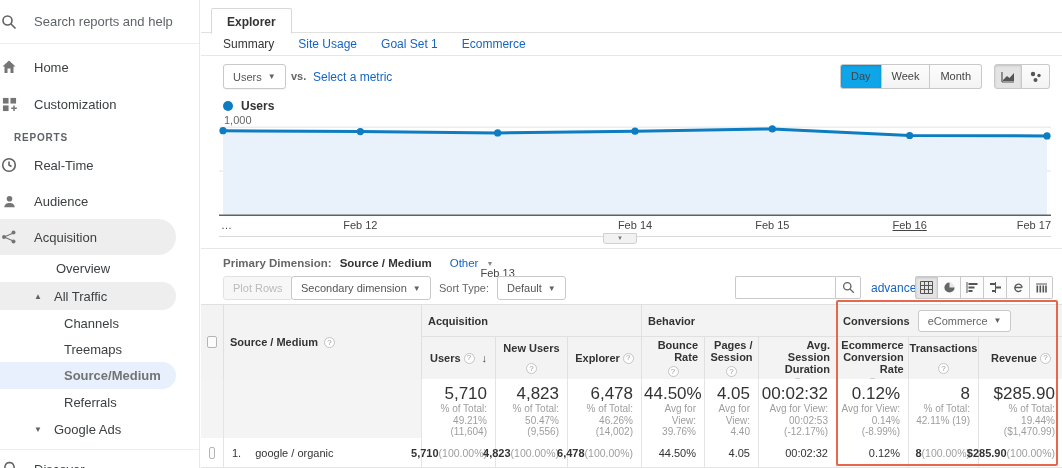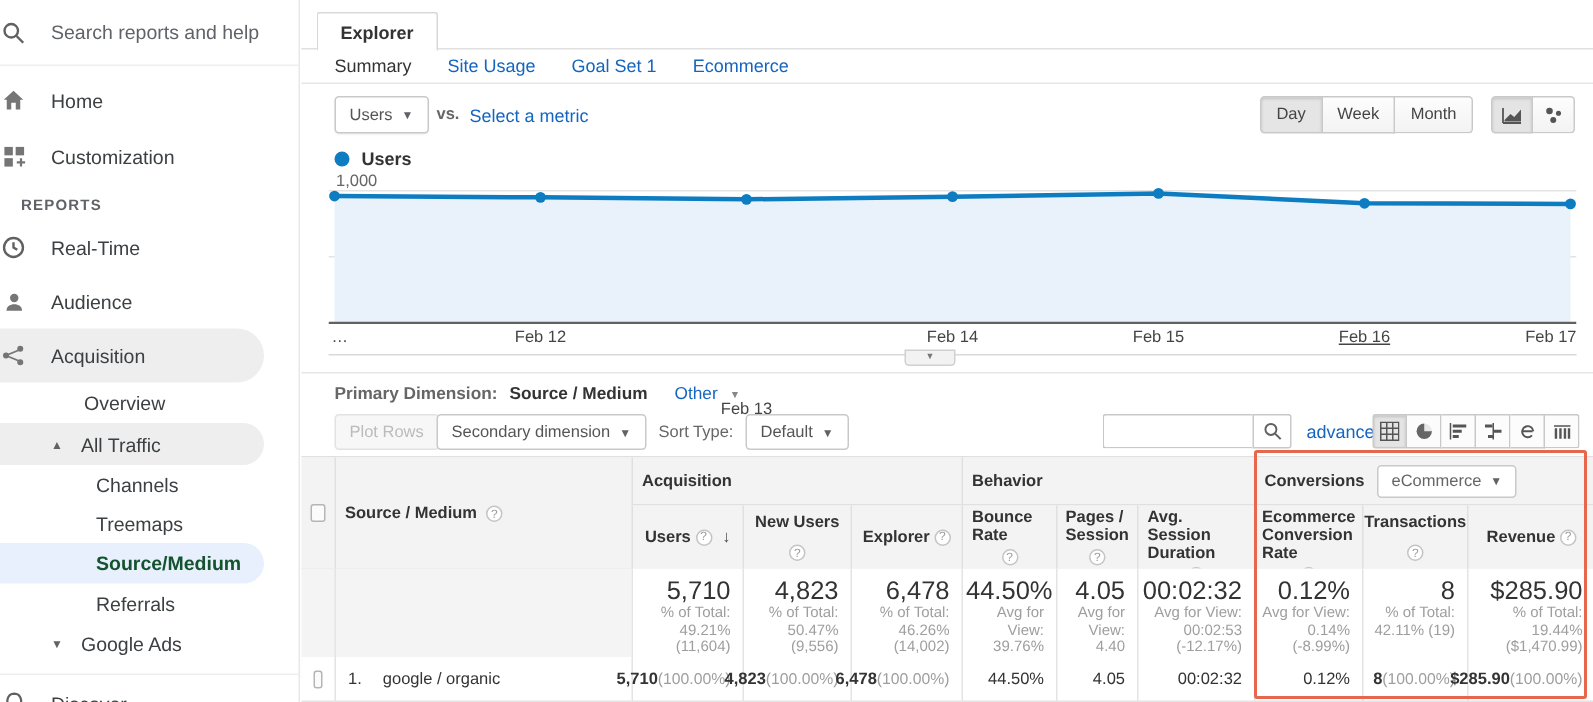--- a/index.html
+++ b/index.html
@@ -8,21 +8,21 @@
 
   
   #sidebar { position:absolute; left:0; top:0; width:200px; height:468px; background:#fff;
     border-right:1px solid #e8e8e8; font-size:13px; color:#3c4043; }
   .side-row { display:flex; align-items:center; height:36px; cursor:pointer; }
   .side-row .sicon { width:18px; height:18px; margin-right:16px; flex:0 0 18px; display:flex; align-items:center; justify-content:center; }
   .side-search { height:44px; border-bottom:1px solid #eee; color:#5f6368; }
   .side-section { font-size:10px; color:#5f6368; letter-spacing:.8px; padding:10px 0 4px 14px; font-weight:bold; }
   .pill { border-radius:0 18px 18px 0; width:176px; }
   .pill-gray { background:#eeeeee; }
-  .pill-blue { background:#e8f0fe; color:#14532d; font-weight:bold; }
+  .pill-blue { background:#e8f0fe; color:#737373; font-weight:bold; }
   .indent1 { padding-left:56px; height:27px; }
   .indent2 { padding-left:64px; height:26px; }
   .tri { font-size:8px; color:#5f6368; width:20px; display:inline-block; }
   .side-div { border-top:1px solid #eee; margin-top:6px; }
   svg.gicon { stroke:#616161; fill:none; stroke-width:1.6; }
   svg.gfill { fill:#757575; stroke:none; }
 
   
   #main { position:absolute; left:201px; top:0; width:861px; height:468px; }
 
@@ -40,21 +40,21 @@
     border-radius:3px; font-size:11px; color:#555; padding:0 9px; height:24px; cursor:pointer; }
   #metric-select { position:absolute; left:22px; top:7px; height:25px; box-shadow:0 1px 1px rgba(0,0,0,.05); }
   #vs-label { position:absolute; left:90px; top:13px; font-size:11px; font-weight:bold; color:#666; }
   #select-metric { position:absolute; left:112px; top:13px; font-size:12px; color:#1565c0; cursor:pointer; }
   #granularity { position:absolute; right:80px; top:7px; display:flex; }
   #granularity .seg { border:1px solid #c9c9c9; background:linear-gradient(#fdfdfd,#f3f3f3);
     font-size:11px; color:#444; padding:5px 10px; height:25px; cursor:pointer; }
   #granularity .seg:first-child { border-radius:3px 0 0 3px; }
   #granularity .seg:last-child { border-radius:0 3px 3px 0; border-left:none; }
   #granularity .seg.mid { border-left:none; }
-  #granularity .seg.on { background:#e5e5e5; box-shadow:inset 0 1px 2px rgba(0,0,0,.15); }
+  #granularity .seg.on { background:#0ea5e9; box-shadow:inset 0 1px 2px rgba(0,0,0,.15); }
   #charttype { position:absolute; right:12px; top:7px; display:flex; }
   #charttype .seg { width:28px; height:25px; border:1px solid #c9c9c9; display:flex; align-items:center;
     justify-content:center; background:linear-gradient(#fdfdfd,#f3f3f3); cursor:pointer; }
   #charttype .seg:first-child { border-radius:3px 0 0 3px; }
   #charttype .seg:last-child { border-radius:0 3px 3px 0; border-left:none; }
   #charttype .seg.on { background:#e4e4e4; box-shadow:inset 0 1px 2px rgba(0,0,0,.15); }
 
   #legend { position:absolute; left:22px; top:99px; font-size:12px; font-weight:bold; color:#333;
     display:flex; align-items:center; gap:8px; }
   #legend .dot { width:10px; height:10px; border-radius:50%; background:#0d7cc1; }
@@ -92,21 +92,21 @@
   #viewbtns .seg.on { background:#e4e4e4; box-shadow:inset 0 1px 2px rgba(0,0,0,.15); }
 
   .cols { display:grid; grid-template-columns:22px 198px 74px 72px 74px 63px 54px 78px 72px 70px 85px; }
   #thead { position:absolute; left:0; top:55px; width:861px; border-top:1px solid #e0e0e0;
     grid-template-rows:32px 43px; font-size:11px; font-weight:bold; }
   #thead > div { background:#f3f3f3; border-left:1px solid #e0e0e0; border-bottom:1px solid #e0e0e0;
     display:flex; align-items:center; padding:2px 6px; }
   #thead > div:first-child { border-left:none; }
   .rowspan2 { grid-row:1/3; }
   .grp-acq { grid-column:3/6; } .grp-beh { grid-column:6/9; } .grp-conv { grid-column:9/12; gap:8px; }
-  .colhead { justify-content:center; text-align:left; flex-wrap:wrap; gap:3px; line-height:12px; }
+  .colhead { justify-content:center; text-align:right; flex-wrap:wrap; gap:3px; line-height:12px; }
   .q { display:inline-flex; width:11px; height:11px; border-radius:50%; border:1px solid #c4c4c4;
     background:#fff; color:#9a9a9a; font-size:8px; font-weight:normal; align-items:center; justify-content:center; cursor:pointer; }
   .sortarrow { font-size:11px; color:#444; margin-left:4px; }
   .cb { width:12px; height:12px; border:1px solid #b5b5b5; border-radius:2px; background:#fbfbfb; cursor:pointer; }
 
   #totals { position:absolute; left:0; top:130px; width:861px; height:59px; font-size:10px; }
   #totals > div { border-left:1px solid #e4e4e4; border-bottom:1px solid #e4e4e4; background:#fff;
     text-align:right; padding:5px 8px 2px 2px; }
   #totals > div:first-child { border-left:none; }
   #totals .labelcell { background:#f4f4f4; }

